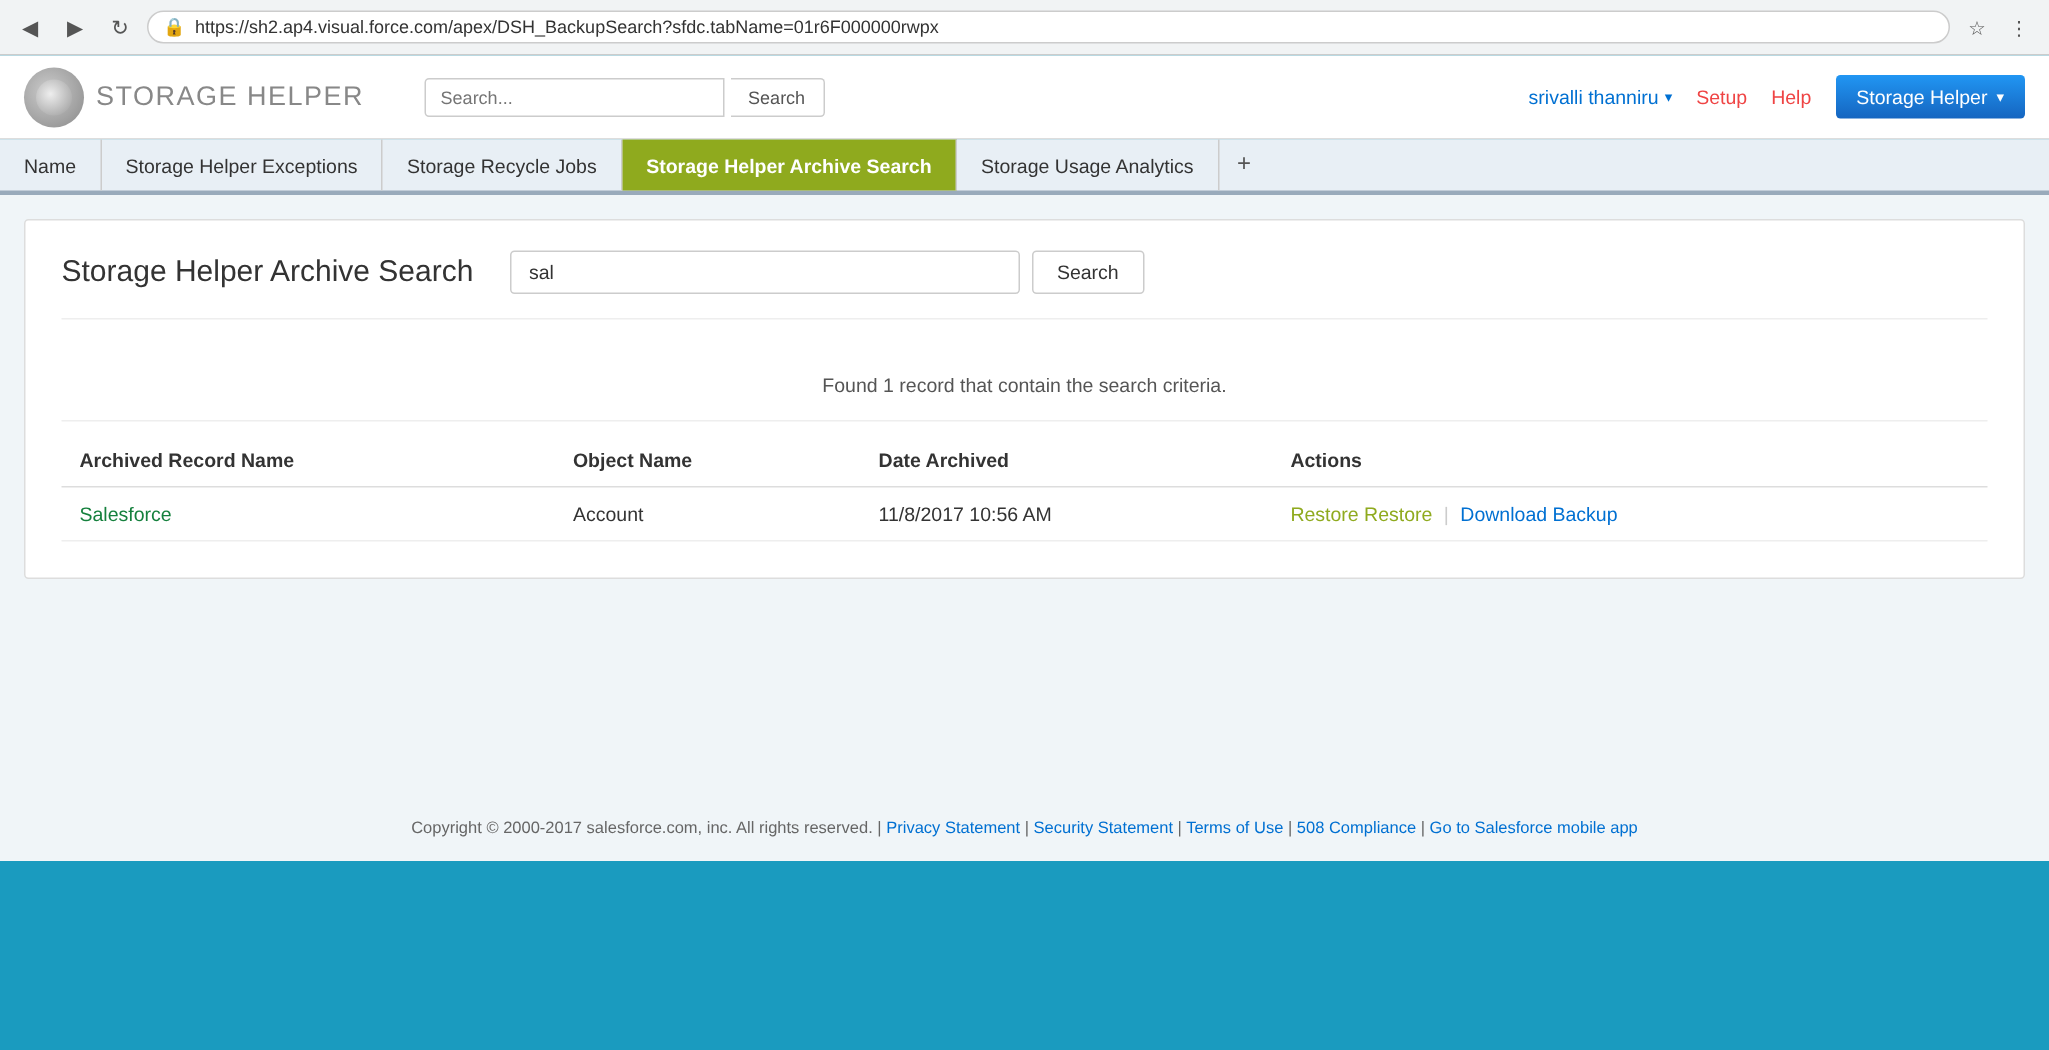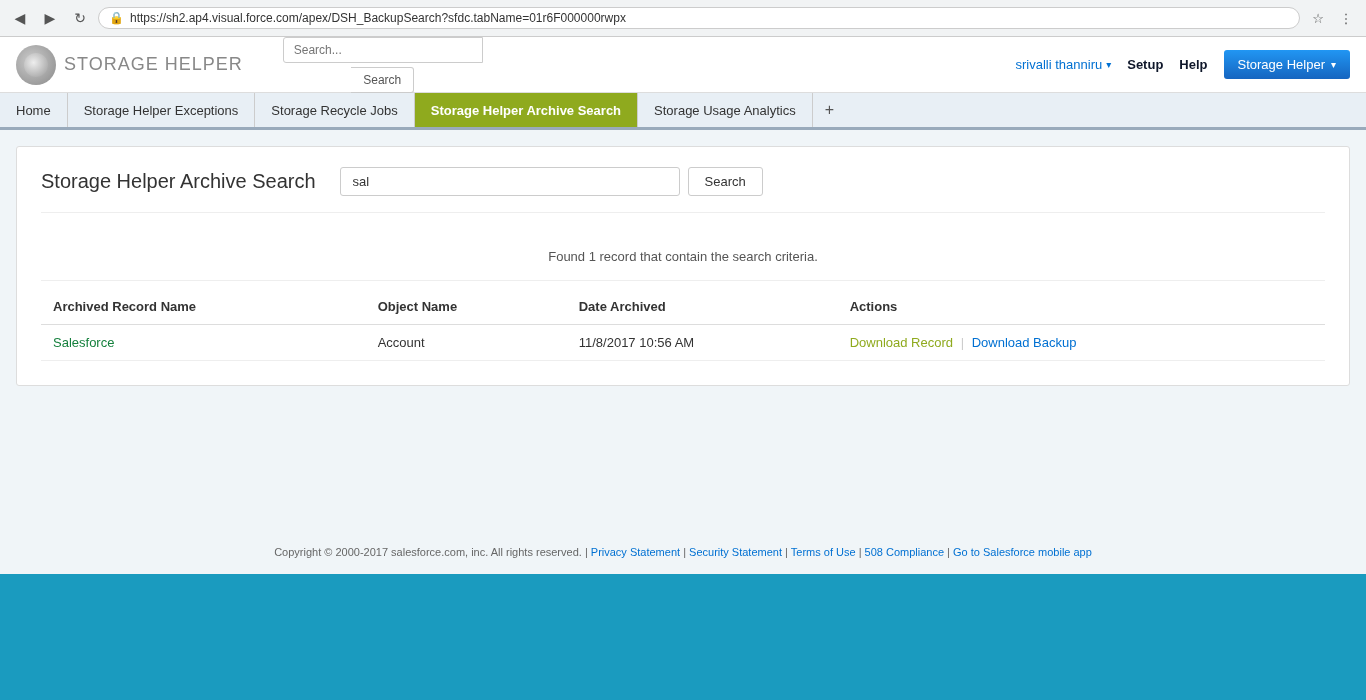--- a/index.html
+++ b/index.html
@@ -90,21 +90,20 @@
     }
     .logo-text span {
       font-weight: normal;
       color: #888;
     }
     .header-search {
       display: flex;
       align-items: center;
       gap: 4px;
       margin-left: 8px;
-      flex-direction: column;
     }
     .header-search input {
       border: 1px solid #ccc;
       border-radius: 3px 0 0 3px;
       padding: 5px 10px;
       font-size: 12px;
       width: 200px;
       outline: none;
       color: #aaa;
     }
@@ -128,25 +127,24 @@
     .user-menu {
       display: flex;
       align-items: center;
       gap: 4px;
       color: #0070d2;
       cursor: pointer;
       font-size: 13px;
     }
     .user-menu .chevron { font-size: 10px; color: #0070d2; }
     .header-link {
-      color: #0f172a;
-      text-decoration: none;
-      font-size: 13px;
-      cursor: pointer;
-      font-weight: bold;
+      color: #ef4444;
+      text-decoration: none;
+      font-size: 13px;
+      cursor: pointer;
     }
     .storage-helper-btn {
       background: linear-gradient(to bottom, #2196f3, #1565c0);
       color: white;
       border: none;
       border-radius: 3px;
       padding: 7px 14px;
       cursor: pointer;
       font-size: 13px;
       display: flex;
@@ -343,21 +341,21 @@
     <a class="header-link">Setup</a>
     <a class="header-link">Help</a>
     <button class="storage-helper-btn">
       <span>Storage Helper</span>
       <span class="arrow">▾</span>
     </button>
   </div>
 </div>
 
 <div class="nav-tabs">
-  <a class="nav-tab">Home</a>
+  <a class="nav-tab">Name</a>
   <a class="nav-tab">Storage Helper Exceptions</a>
   <a class="nav-tab">Storage Recycle Jobs</a>
   <a class="nav-tab active">Storage Helper Archive Search</a>
   <a class="nav-tab">Storage Usage Analytics</a>
   <button class="nav-tab-add">+</button>
 </div>
 
 <div class="main-content">
   <div class="content-card">
 
@@ -381,21 +379,21 @@
         </tr>
       </thead>
       <tbody>
         <tr class="table-row">
           <td>
             <a class="record-link">Salesforce</a>
           </td>
           <td>Account</td>
           <td>11/8/2017 10:56 AM</td>
           <td>
-            <a class="restore-link">Download Record</a>
+            <a class="restore-link">Restore Restore</a>
             <span class="separator">|</span>
             <a class="download-link">Download Backup</a>
           </td>
         </tr>
       </tbody>
     </table>
 
   </div>
 </div>
 

